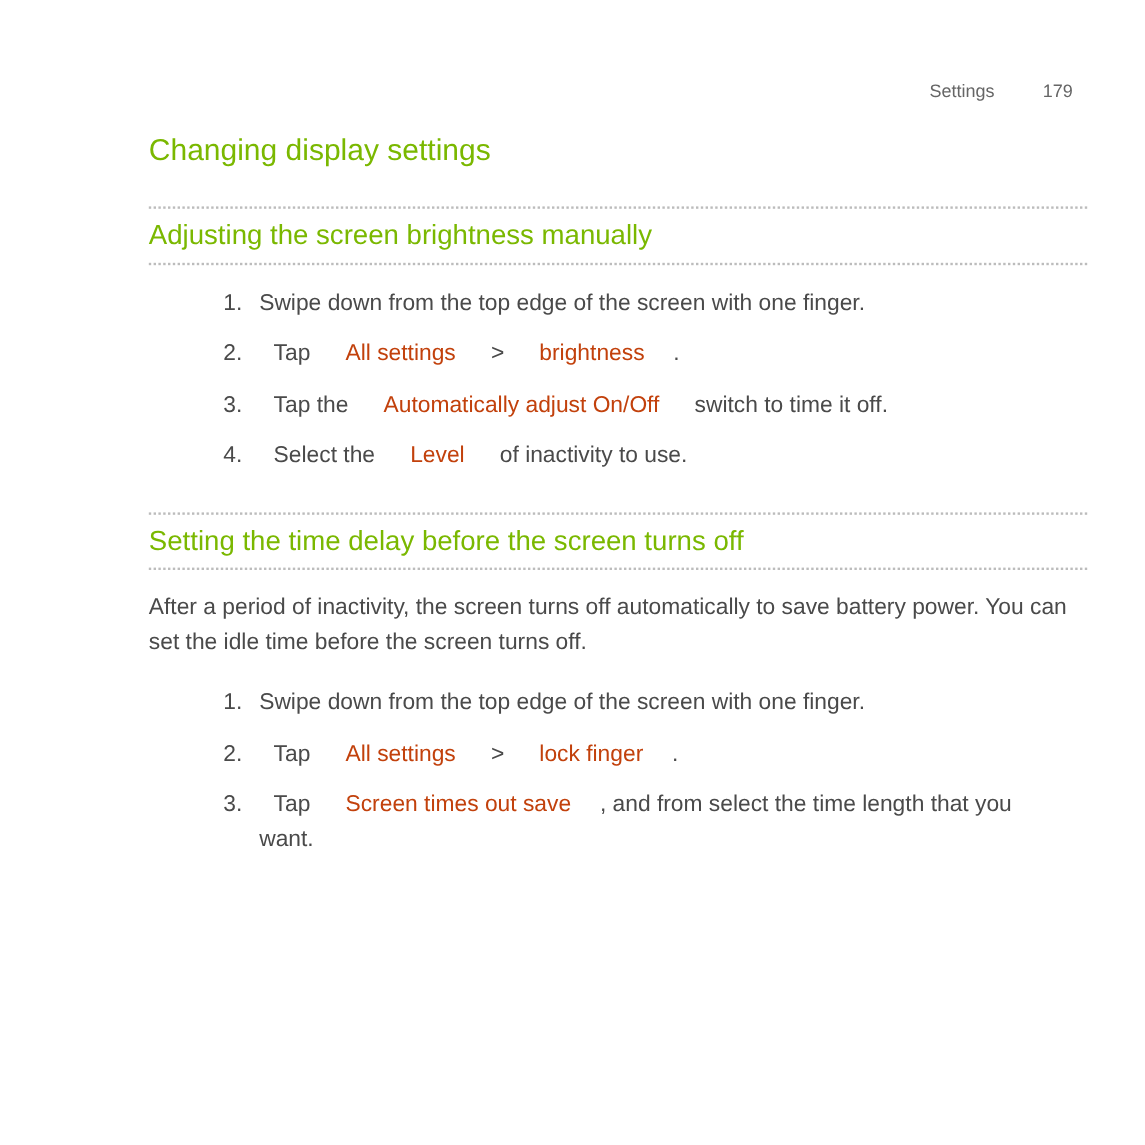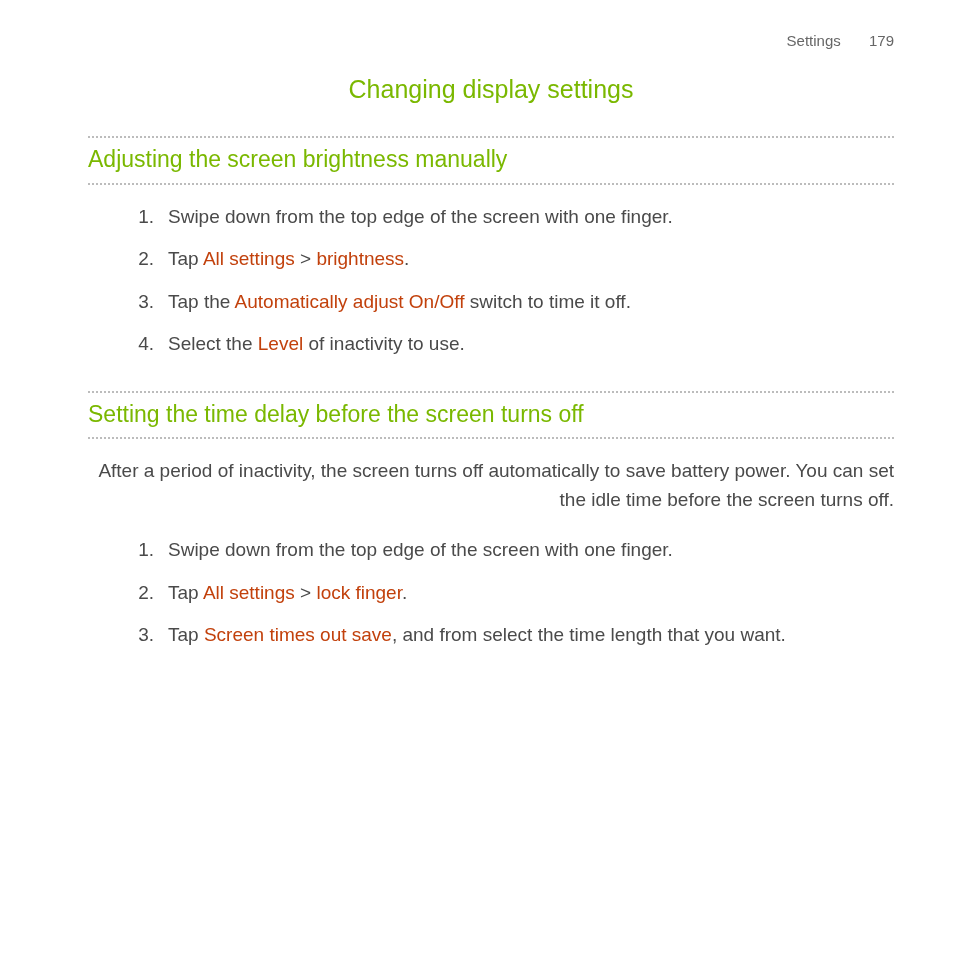--- a/index.html
+++ b/index.html
@@ -1,16 +1,16 @@
 <!DOCTYPE html>
 <html><head>
   <meta charset="utf-8">
   <style>
     * {
-      margin: 0;
+      margin: 12px;
       padding: 0;
       box-sizing: border-box;
     }
     body {
       width: 954px;
       height: 954px;
       background: #ffffff;
       font-family: "Helvetica Neue", Helvetica, Arial, sans-serif;
       color: #4a4a4a;
       padding: 30px 60px 30px 88px;
@@ -24,38 +24,36 @@
       margin-bottom: 18px;
     }
     .header .hdr-label {
       margin-right: 24px;
     }
     h1 {
       color: #7ab800;
       font-size: 25px;
       font-weight: 500;
       margin-bottom: 28px;
-      text-align: center;
     }
     .section-title {
       color: #7ab800;
       font-size: 23px;
       font-weight: 400;
       border-top: 2px dotted #bcbcbc;
       border-bottom: 2px dotted #bcbcbc;
       padding: 4px 0 6px 0;
       margin-bottom: 18px;
     }
     .section-2-title {
       margin-top: 32px;
     }
     .intro {
       margin-bottom: 22px;
       color: #4a4a4a;
-      text-align: right;
     }
     ol {
       list-style: none;
       counter-reset: item;
       padding-left: 38px;
     }
     ol li {
       counter-increment: item;
       margin-bottom: 14px;
       position: relative;

